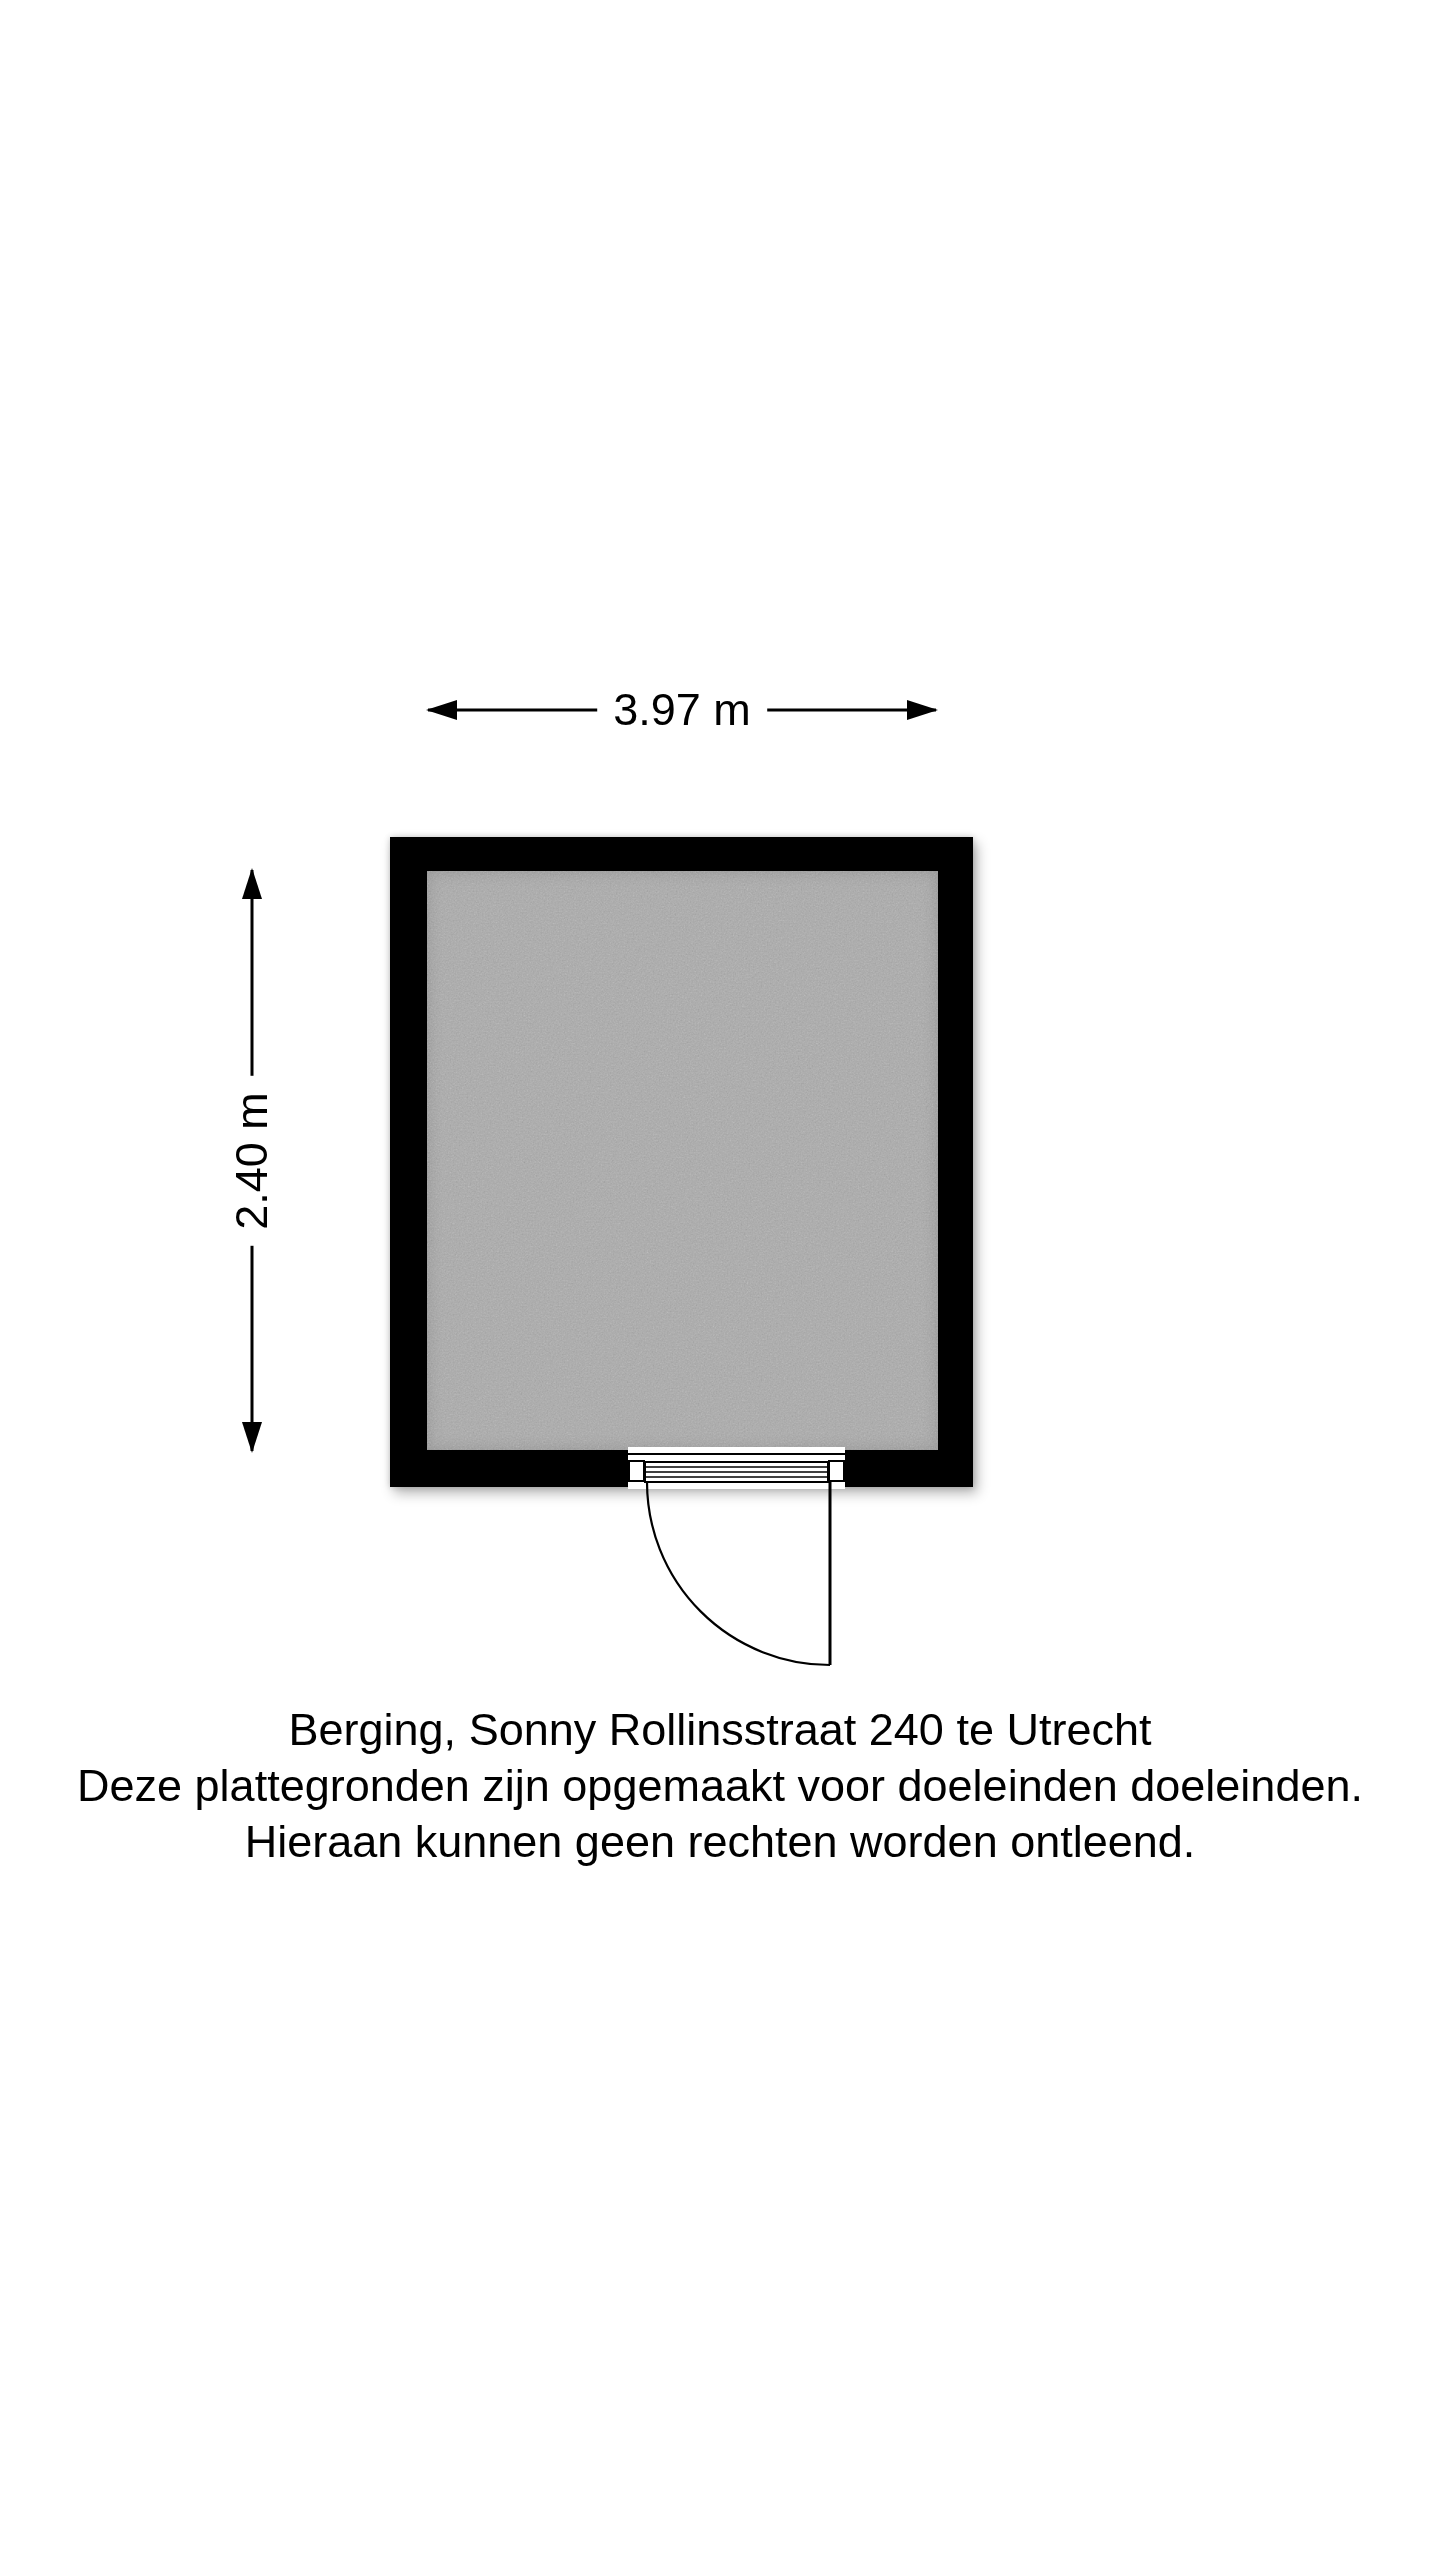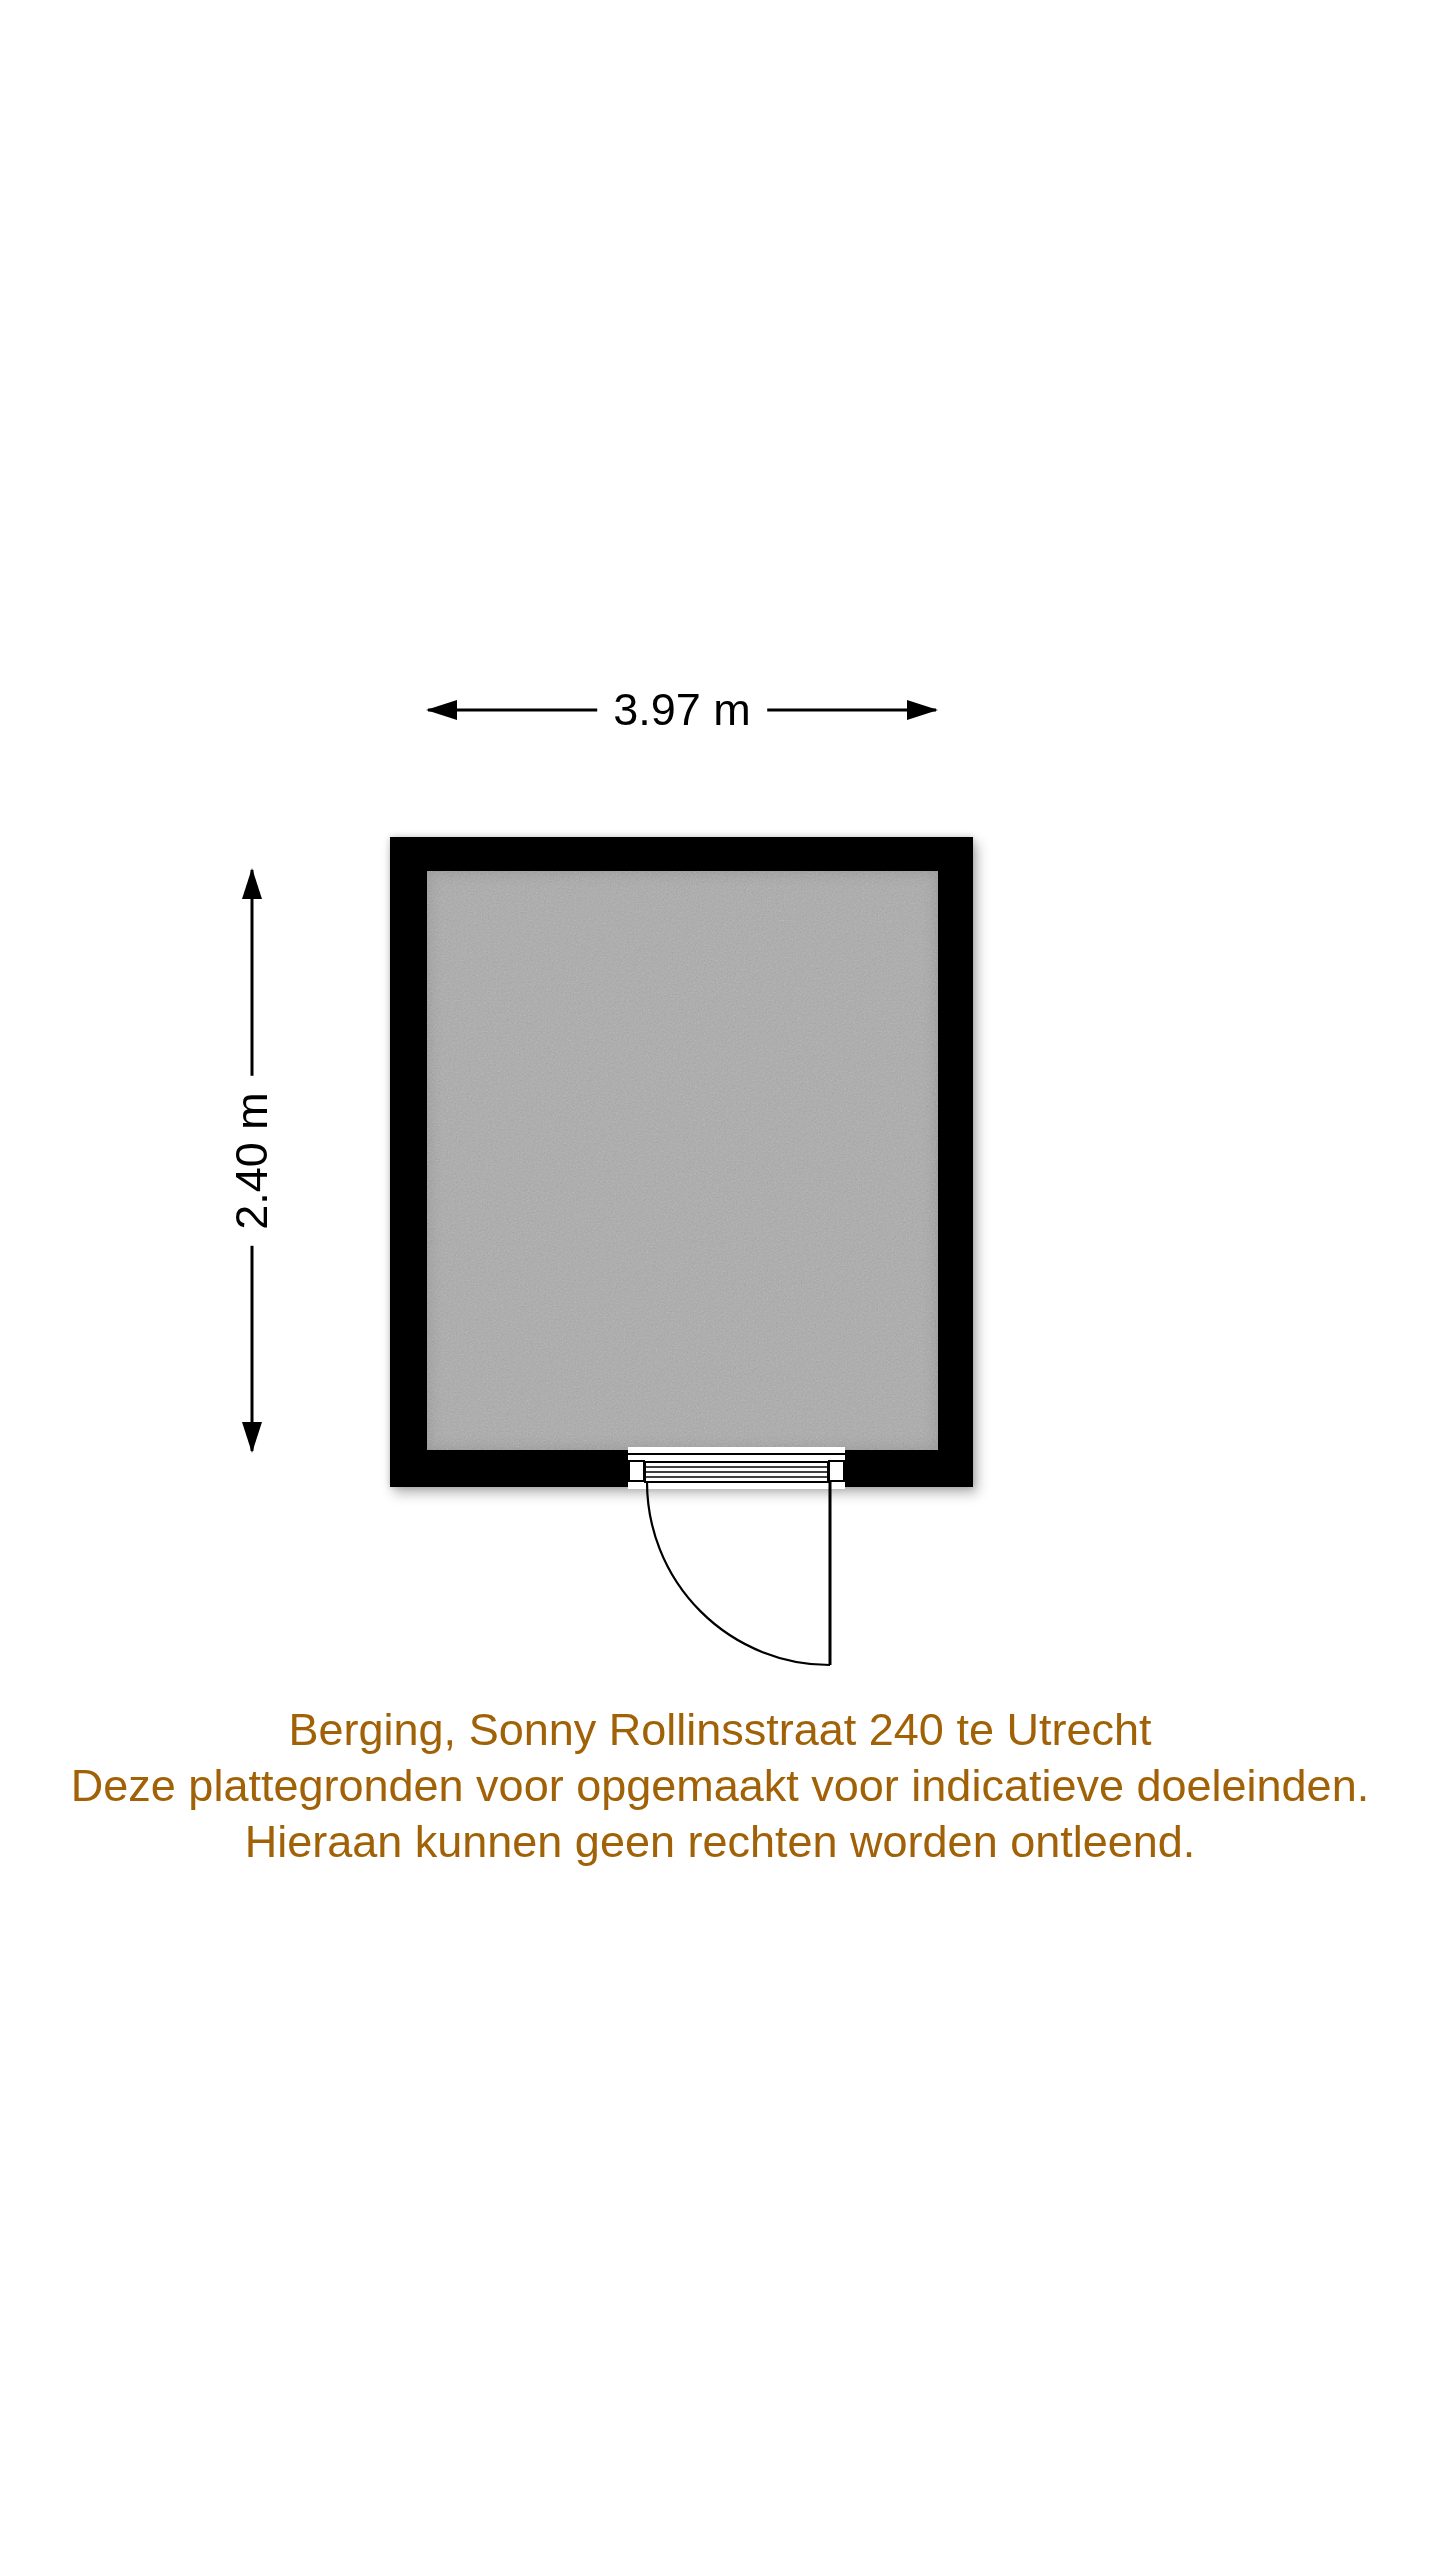--- a/index.html
+++ b/index.html
@@ -100,21 +100,21 @@
 
   
   #caption {
     position: absolute;
     left: 0;
     top: 1702px;
     width: 1440px;
     text-align: center;
     font-size: 45px;
     line-height: 56px;
-    color: #a16207;
+    color: #000000;
   }
 </style>
 </head>
 <body style="background: rgb(255, 255, 255);">
 
 <div class="canvas">
 
   <div class="dim" id="dim-top">
     <svg width="512" height="40" viewBox="0 0 512 40">
       <line x1="2" y1="20" x2="510" y2="20" stroke="#000" stroke-width="3"></line>
@@ -161,17 +161,17 @@
     <rect class="stroke" x="629" y="1461" width="15" height="20" fill="#ffffff" stroke-width="2"></rect>
     <rect class="stroke" x="829" y="1461" width="15" height="20" fill="#ffffff" stroke-width="2"></rect>
 
     <line class="stroke" x1="830" y1="1482" x2="830" y2="1665" stroke-width="3"></line>
 
     <path class="stroke" d="M 647 1482 A 183 183 0 0 0 830 1665" stroke-width="2.2"></path>
   </svg>
 
   <div id="caption">
     <div>Berging, Sonny Rollinsstraat 240 te Utrecht</div>
-    <div>Deze plattegronden voor opgemaakt voor indicatieve doeleinden.</div>
+    <div>Deze plattegronden zijn opgemaakt voor doeleinden doeleinden.</div>
     <div>Hieraan kunnen geen rechten worden ontleend.</div>
   </div>
 
 </div>
 
 </body></html>

